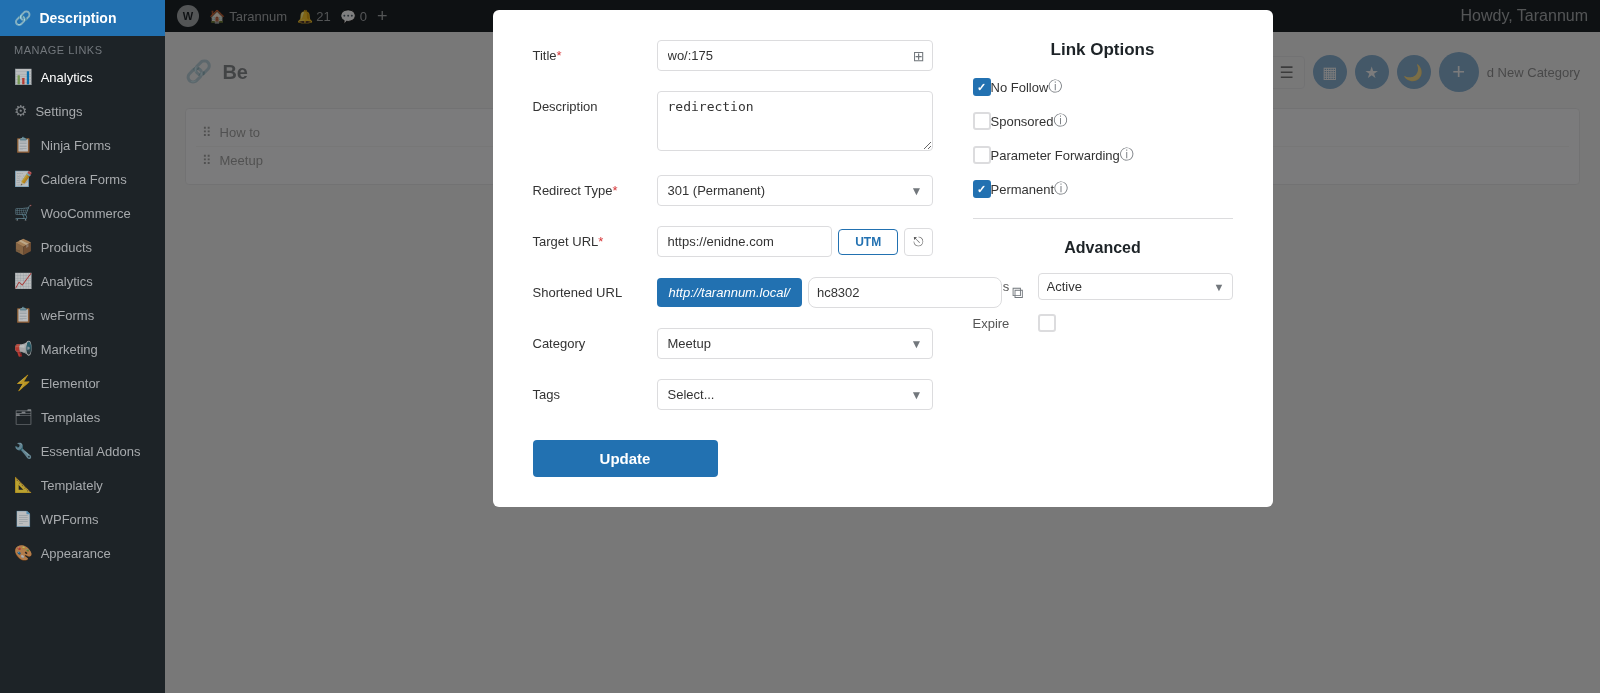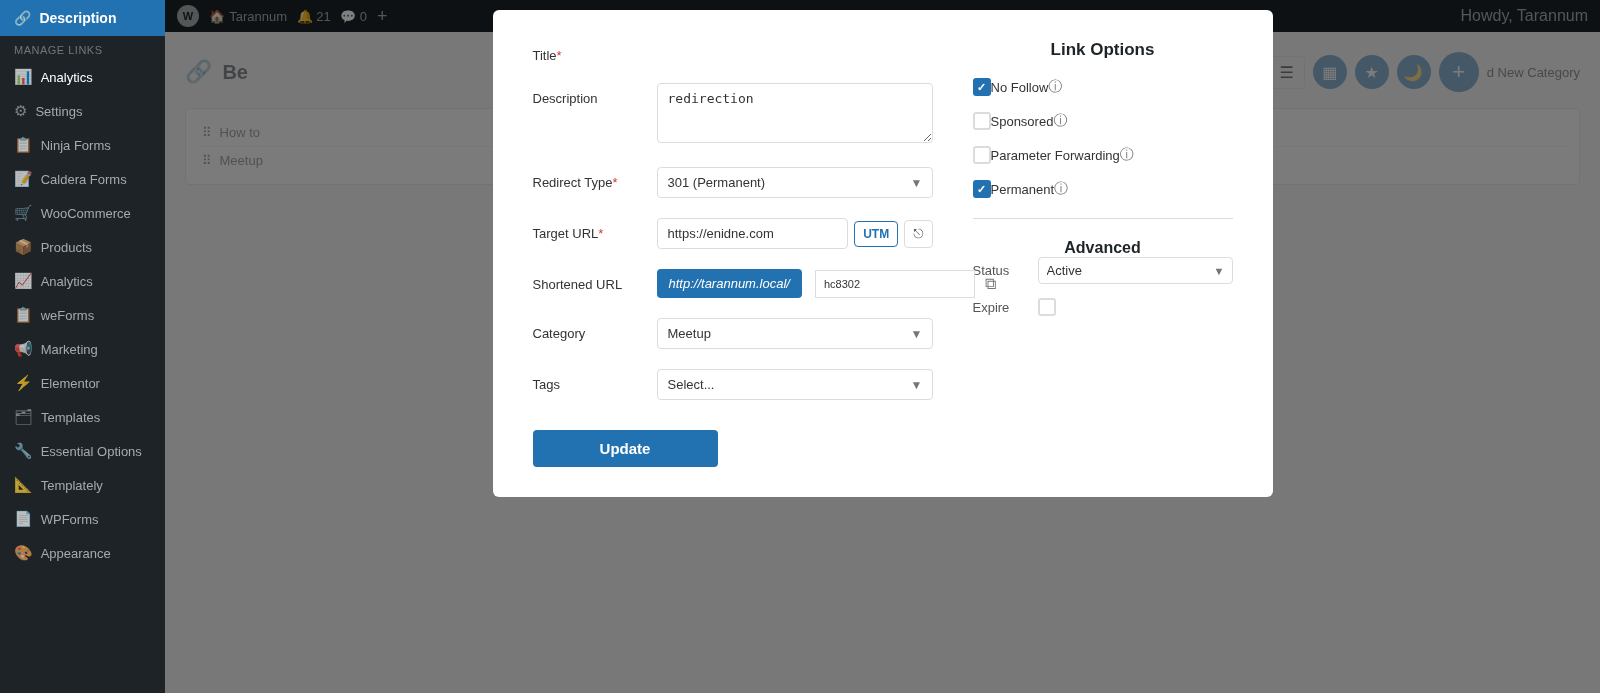--- a/index.html
+++ b/index.html
@@ -165,21 +165,21 @@
       display: flex;
       gap: 6px;
       align-items: center;
     }
     .target-url-row .input-field { flex: 1; }
     .utm-btn {
       border: 1.5px solid #2271b1;
       color: #2271b1;
       background: white;
       border-radius: 4px;
-      padding: 5px 8px;
+      padding: 5px 16px;
       font-size: 12px;
       font-weight: 600;
       cursor: pointer;
       white-space: nowrap;
     }
     .share-btn {
       border: 1.5px solid #dcdcde;
       background: white;
       border-radius: 4px;
       padding: 5px 8px;
@@ -199,27 +199,26 @@
       color: white;
       border-radius: 4px;
       padding: 7px 12px;
       font-size: 13px;
       font-style: italic;
       font-weight: 500;
       white-space: nowrap;
     }
     .shortened-slug {
       border: 1.5px solid #dcdcde;
-      border-radius: 0;
+      border-radius: 8px;
       padding: 7px 8px;
-      font-size: 11px;
+      font-size: 13px;
       color: #333;
       flex: 1;
       outline: none;
-      margin-left: 7px;
     }
     .copy-btn {
       border: none;
       background: none;
       cursor: pointer;
       color: #72777c;
       font-size: 16px;
       padding: 4px;
     }
 
@@ -292,21 +291,21 @@
       border: none;
       border-top: 1px solid #dcdcde;
       margin: 20px 0;
     }
 
     .advanced-title {
       font-size: 16px;
       font-weight: 700;
       color: #1d2327;
       text-align: center;
-      margin-bottom: 0;
+      margin-bottom: 16px;
     }
 
     .advanced-row {
       display: flex;
       align-items: center;
       gap: 10px;
       margin-bottom: 14px;
     }
     .advanced-label {
       font-size: 13px;
@@ -387,21 +386,21 @@
   <div class="sidebar-item">
     <span class="icon">⚡</span>
     <span>Elementor</span>
   </div>
   <div class="sidebar-item">
     <span class="icon">🗂</span>
     <span>Templates</span>
   </div>
   <div class="sidebar-item">
     <span class="icon">🔧</span>
-    <span>Essential Options</span>
+    <span>Essential Addons</span>
   </div>
   <div class="sidebar-item">
     <span class="icon">📐</span>
     <span>Templately</span>
   </div>
   <div class="sidebar-item">
     <span class="icon">📄</span>
     <span>WPForms</span>
   </div>
   <div class="sidebar-item">
@@ -463,20 +462,24 @@
     <div class="modal">
       <div class="modal-body">
 
         <div class="form-section">
 
           
           <div class="form-row">
             <label class="form-label">
               <span>Title</span><span class="required">*</span>
             </label>
+            <div class="form-control input-with-icon">
+              <input type="text" class="input-field" value="wo/:175" style="">
+              <span class="input-icon">⊞</span>
+            </div>
           </div>
 
           
           <div class="form-row">
             <label class="form-label">Description</label>
             <div class="form-control">
               <textarea class="textarea-field" style="">redirection</textarea>
             </div>
           </div>
 

